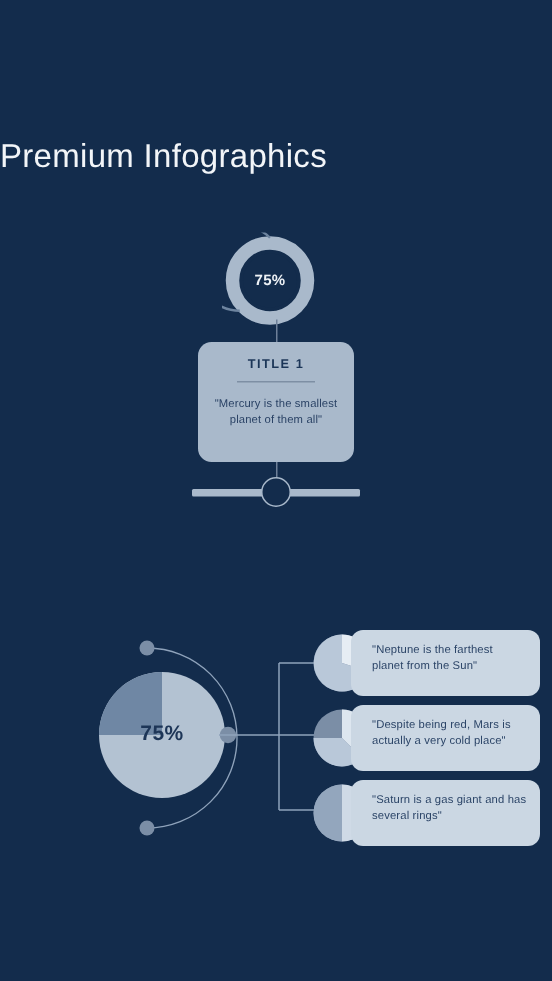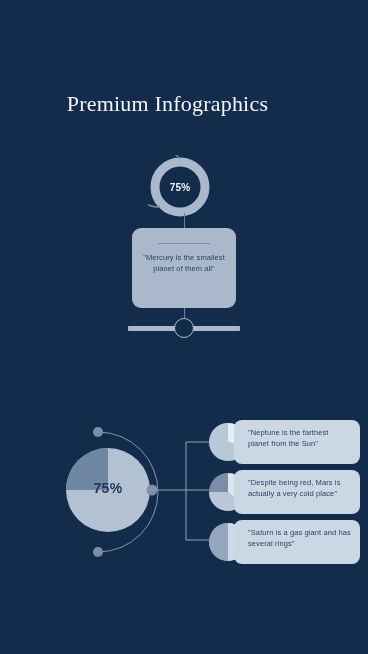--- a/index.html
+++ b/index.html
@@ -21,27 +21,25 @@
     width: 368px;
     height: 654px;
   }
 
   
   .page-title {
     position: absolute;
     left: 0;
     top: 90px;
     width: 335px;
-    text-align: center;
     color: #f2f5f8;
     font-size: 22px;
     font-weight: 400;
     letter-spacing: 0.2px;
     line-height: 28px;
-    font-family: Liberation Serif, serif;
   }
 
   
   .donut-wrap {
     position: absolute;
     left: 148px;
     top: 155px;
     width: 64px;
     height: 64px;
   }
@@ -202,20 +200,21 @@
       <path d="M 32 3.5 A 28.5 28.5 0 1 0 11.85 52.15" fill="none" stroke="#6d849f" stroke-width="1.6" transform="rotate(0 32 32)"></path>
 
       <circle cx="32" cy="32" r="18" fill="#132c4c"></circle>
     </svg>
     <div class="donut-label">75%</div>
   </div>
 
   <div class="vline" style="left:183.5px; top:213px; height:16px;"></div>
 
   <div class="info-card">
+    <div class="card-title">TITLE 1</div>
     <div class="card-divider"></div>
     <div class="card-body">"Mercury is the smallest planet of them all"</div>
   </div>
 
   <div class="vline" style="left:183.5px; top:308px; height:12px;"></div>
 
   <div class="axis-bar"></div>
   <div class="axis-node"></div>
 
   <div class="pie-wrap">

